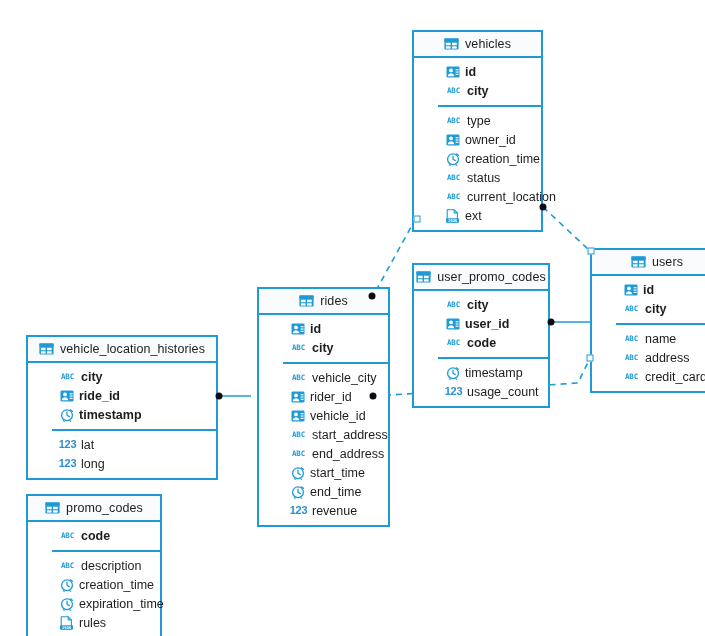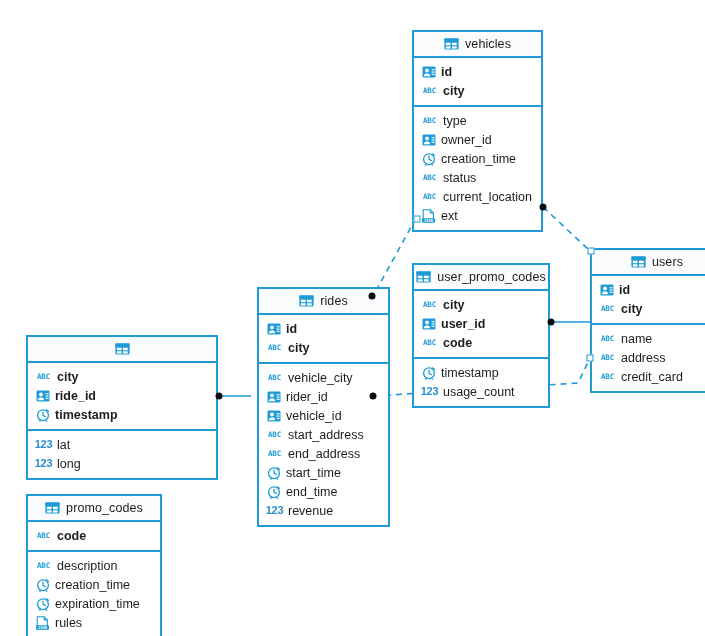--- a/index.html
+++ b/index.html
@@ -55,20 +55,21 @@
   }
   .tbl-title {
     font-size: 12.5px;
     color: #1d1d1d;
     white-space: nowrap;
     letter-spacing: 0.1px;
   }
 
   .tbl-section {
     padding: 4px 0 5px 0;
+    margin-left: 24px;
   }
   .tbl-section + .tbl-section {
     border-top: 2px solid #1e9bd7;
   }
 
   .tbl-row {
     display: flex;
     align-items: center;
     gap: 5px;
     height: 19px;
@@ -440,20 +441,21 @@
           <span class="ic">
             <svg width="15" height="12" viewBox="0 0 15 12">
               <rect x="0.4" y="0.4" width="14.2" height="11.2" rx="1.1" fill="#1e9bd7"></rect>
               <rect x="0.4" y="0.4" width="14.2" height="3.1" fill="#1e9bd7"></rect>
               <rect x="1.9" y="4.7" width="4.7" height="2.5" fill="#ffffff"></rect>
               <rect x="8.0" y="4.7" width="4.7" height="2.5" fill="#ffffff"></rect>
               <rect x="1.9" y="8.3" width="4.7" height="2.3" fill="#ffffff"></rect>
               <rect x="8.0" y="8.3" width="4.7" height="2.3" fill="#ffffff"></rect>
             </svg>
           </span>
+          <span class="tbl-title">vehicle_location_histories</span>
         </div>
         <div class="tbl-section">
           <div class="tbl-row pk">
             <span class="ic ic-abc" style="width: 17px;">ABC</span>
             <span class="col-name">city</span>
           </div>
           <div class="tbl-row pk">
             <span class="ic">
               <svg width="14" height="12" viewBox="0 0 14 12">
                 <rect x="0.5" y="0.5" width="13" height="11" rx="1.3" fill="#1e9bd7"></rect>

